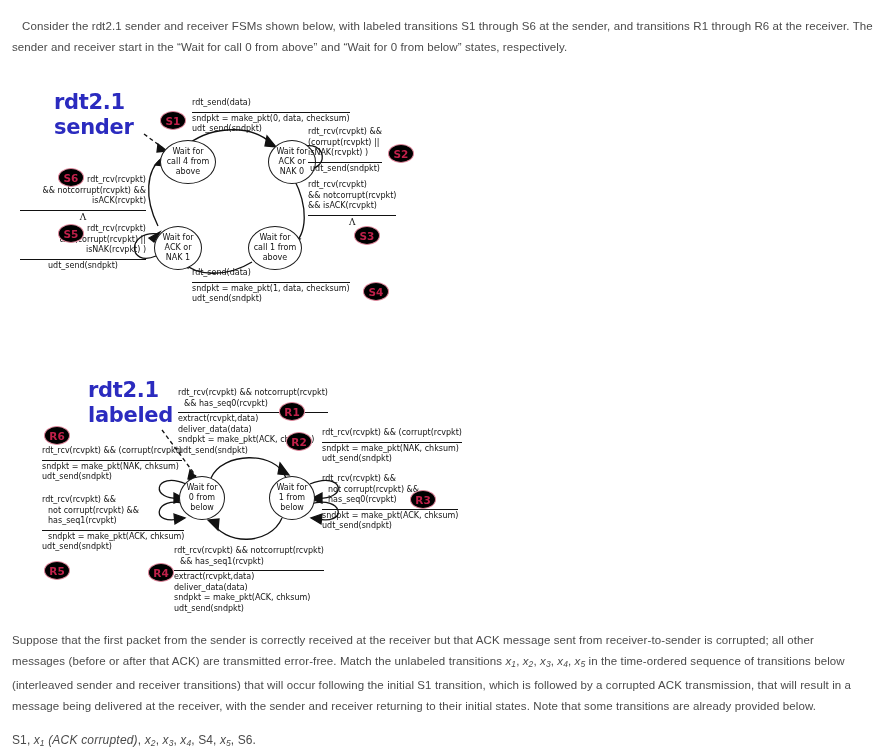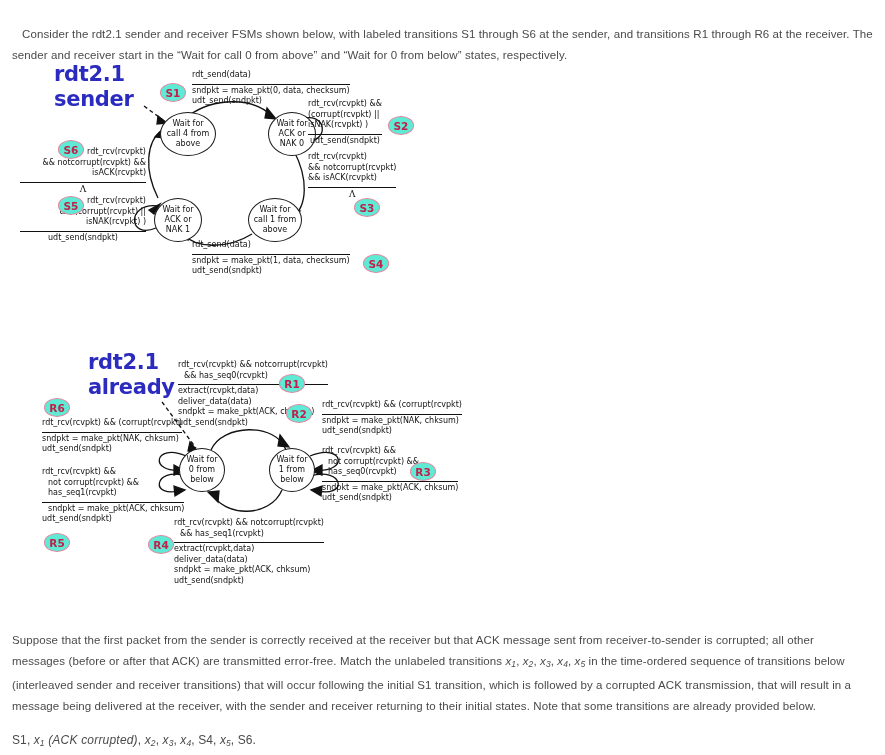--- a/index.html
+++ b/index.html
@@ -15,31 +15,32 @@
     color: #3c3c3c;
     overflow: hidden;
   }
   .para {
     position: absolute;
     font-size: 11.5px;
     line-height: 21px;
     color: #4a4a4a;
     letter-spacing: 0.1px;
   }
-  #intro-paragraph { left: 12px; top: 16px; width: 862px; text-indent: 10px; margin-top: 8px; }
+  #intro-paragraph { left: 12px; top: 16px; width: 862px; text-indent: 10px; }
   #question-paragraph { left: 12px; top: 630px; width: 858px; }
   #answer-line { left: 12px; top: 730px; width: 500px; font-size: 12px; }
   .ital { font-style: italic; }
   .sub { font-size: 8.5px; vertical-align: -0.25em; font-style: italic; }
   .ackcorr { font-size: 12px; font-style: italic; letter-spacing: 0.2px; }
 
   
   .fsm {
     position: absolute;
     font-family: "DejaVu Sans", sans-serif;
+    margin-top: 28px;
   }
   #sender-fsm { left: 36px; top: 58px; width: 420px; height: 240px; }
   #receiver-fsm { left: 36px; top: 350px; width: 470px; height: 250px; }
 
   .fsm-title {
     position: absolute;
     color: #2b2bbf;
     font-family: "DejaVu Sans", sans-serif;
     font-weight: bold;
     font-size: 21px;
@@ -64,21 +65,21 @@
     box-sizing: border-box;
     z-index: 3;
   }
   .state span { display: block; padding: 0 2px; }
 
   .tag {
     position: absolute;
     width: 26px;
     height: 19px;
     border: 1.2px solid #e2879d;
-    background: #5eead4;
+    background: #000000;
     border-radius: 50%;
     color: #c0204a;
     font-size: 10.5px;
     font-weight: bold;
     display: flex;
     align-items: center;
     justify-content: center;
     box-sizing: border-box;
     z-index: 6;
     font-family: "DejaVu Sans", sans-serif;
@@ -237,21 +238,21 @@
     <span class="top">isACK(rcvpkt)</span>
     <span class="rule"></span>
     <span class="lam">Λ</span>
   </div>
 </div>
 
 <div class="fsm" id="receiver-fsm">
 
   <div class="fsm-title" id="receiver-title">
     <span>rdt2.1</span><br>
-    <span>already</span>
+    <span>labeled</span>
   </div>
 
   <svg class="edges" width="470" height="250">
 
     <path class="dash" d="M 126 52 L 160 98"></path>
     <path d="M 154 92 L 163 103 L 152 101 Z" style="fill:#111"></path>
 
     <path d="M 175 100 C 186 74 240 72 250 100"></path>
     <path d="M 244 85 L 253 97 L 242 96 Z" style="fill:#111"></path>
 

